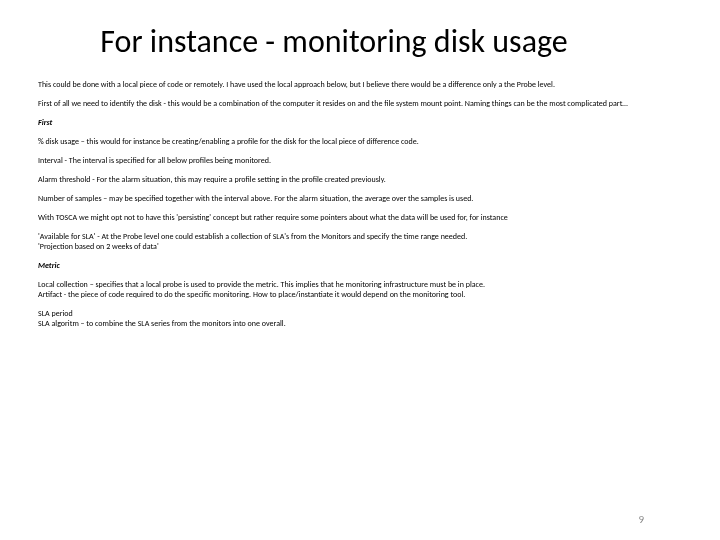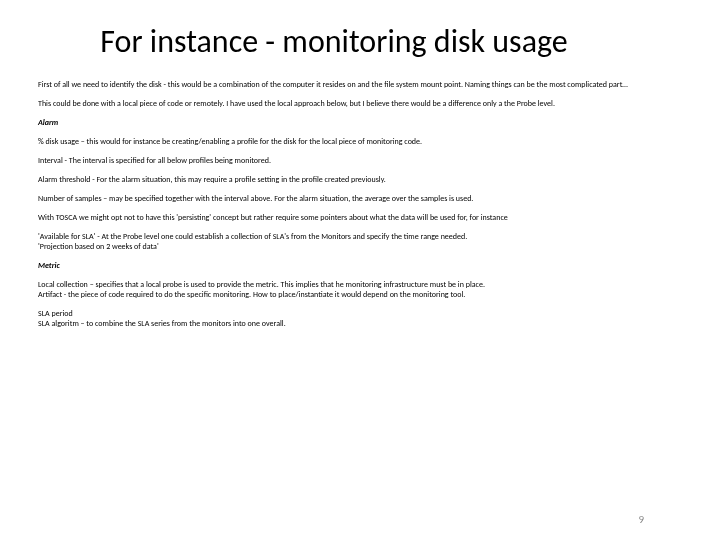--- a/index.html
+++ b/index.html
@@ -42,24 +42,24 @@
     color: #8b8b8b;
   }
 </style>
 </head>
 <body>
 
 <div class="slide">
   <h1 class="title">For instance - monitoring disk usage</h1>
 
   <div class="body">
+    <p>This could be done with a local piece of code or remotely. I have used the local approach below, but I believe there would be a difference only a the Probe level.</p>
     <p>First of all we need to identify the disk - this would be a combination of the computer it resides on and the file system mount point. Naming things can be the most complicated part…</p>
-    <p>This could be done with a local piece of code or remotely. I have used the local approach below, but I believe there would be a difference only a the Probe level.</p>
-    <p class="bi">Alarm</p>
-    <p>% disk usage – this would for instance be creating/enabling a profile for the disk for the local piece of monitoring code.</p>
+    <p class="bi">First</p>
+    <p>% disk usage – this would for instance be creating/enabling a profile for the disk for the local piece of difference code.</p>
     <p>Interval - The interval is specified for all below profiles being monitored.</p>
     <p> Alarm threshold - For the alarm situation, this may require a profile setting in the profile created previously.</p>
     <p>Number of samples – may be specified together with the interval above. For the alarm situation, the average over the samples is used.</p>
     <p>With TOSCA we might opt not to have this 'persisting' concept but rather require some pointers about what the data will be used for, for instance</p>
     <p>'Available for SLA' - At the Probe level one could establish a collection of SLA's from the Monitors and specify the time range needed.<br>'Projection based on 2 weeks of data'</p>
     <p class="bi">Metric</p>
     <p>Local collection – specifies that a local probe is used to provide the metric. This implies that he monitoring infrastructure must be in place.<br>Artifact - the piece of code required to do the specific monitoring. How to place/instantiate it would depend on the monitoring tool.</p>
     <p>SLA period<br>SLA algoritm – to combine the SLA series from the monitors into one overall.</p>
   </div>
 

